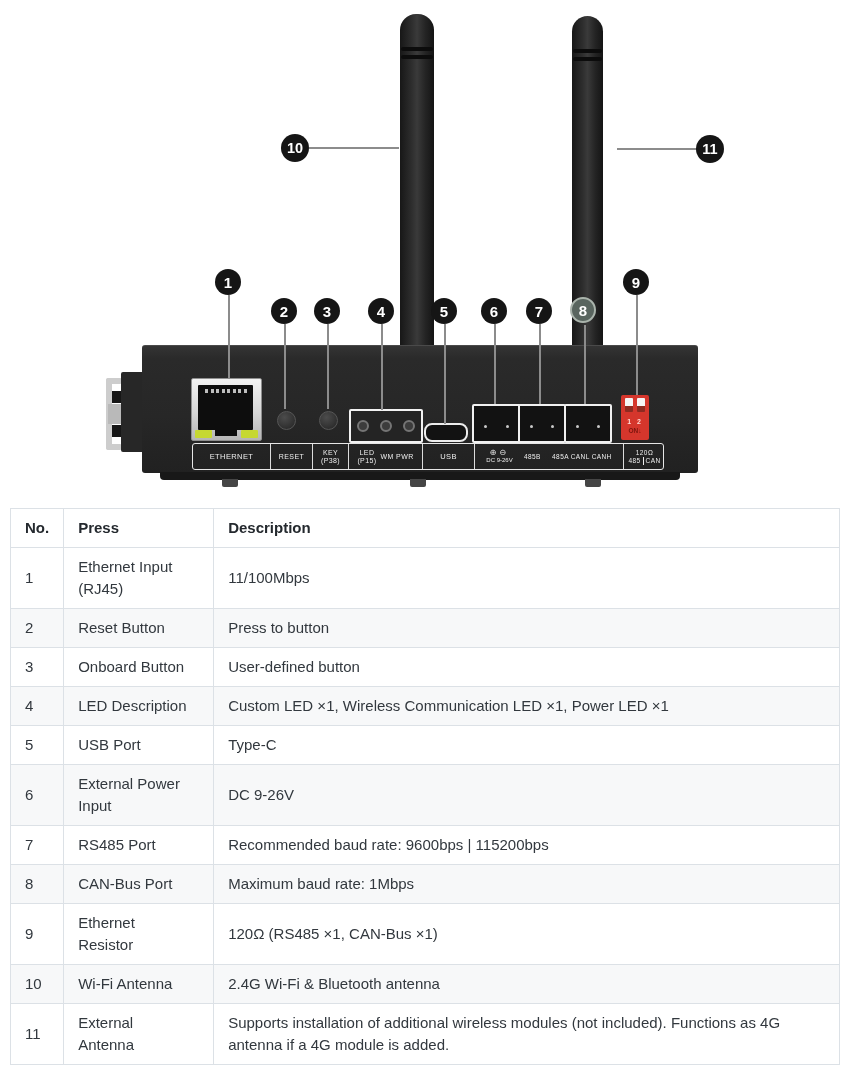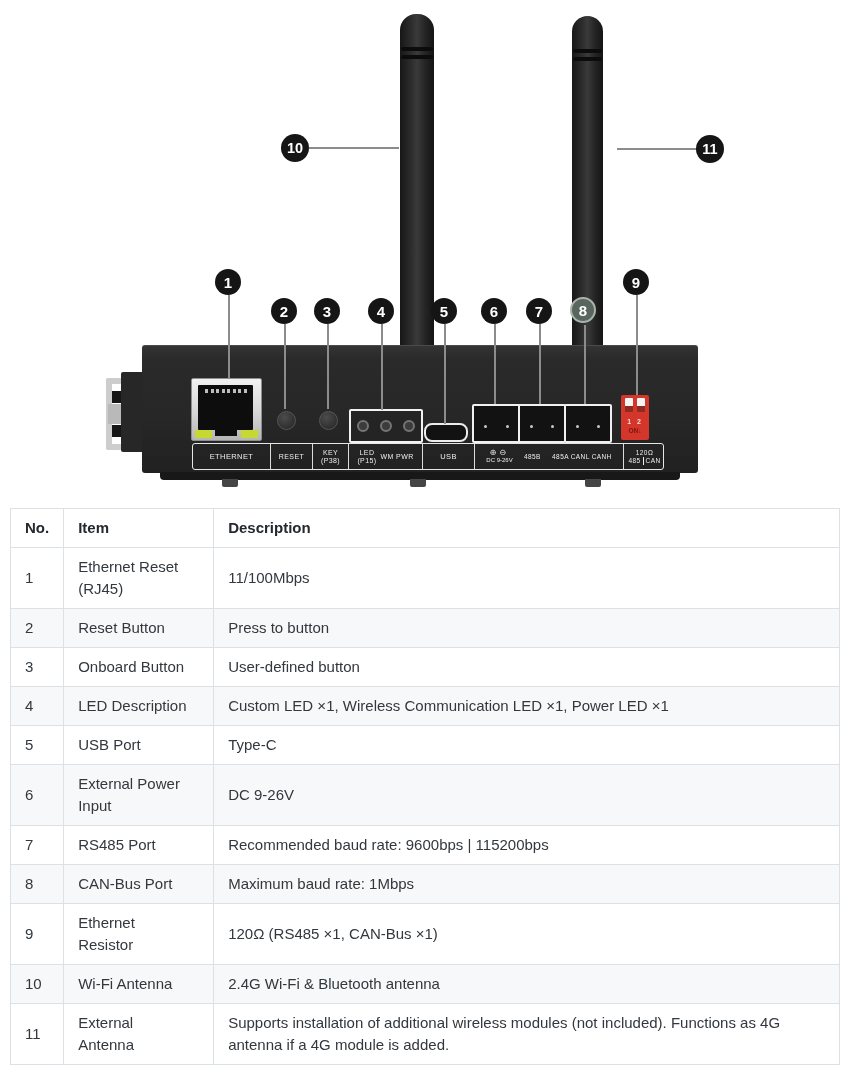--- a/index.html
+++ b/index.html
@@ -229,28 +229,28 @@
   <div class="callout ghost" style="left:570px;top:297px;">8</div>
   <div class="callout" style="left:623px;top:269px;">9</div>
   <div class="callout big" style="left:281px;top:134px;">10</div>
   <div class="callout big" style="left:696px;top:135px;">11</div>
 </div>
 
 <table class="spec-table">
   <thead>
     <tr>
       <th class="col-no">No.</th>
-      <th class="col-item">Item</th>
+      <th class="col-item">Press</th>
       <th>Description</th>
     </tr>
   </thead>
   <tbody>
     <tr>
       <td>1</td>
-      <td class="cell-item">Ethernet Reset
+      <td class="cell-item">Ethernet Input
 (RJ45)</td>
       <td>11/100Mbps</td>
     </tr>
     <tr class="stripe">
       <td>2</td>
       <td class="cell-item">Reset Button</td>
       <td>Press to button</td>
     </tr>
     <tr>
       <td>3</td>

